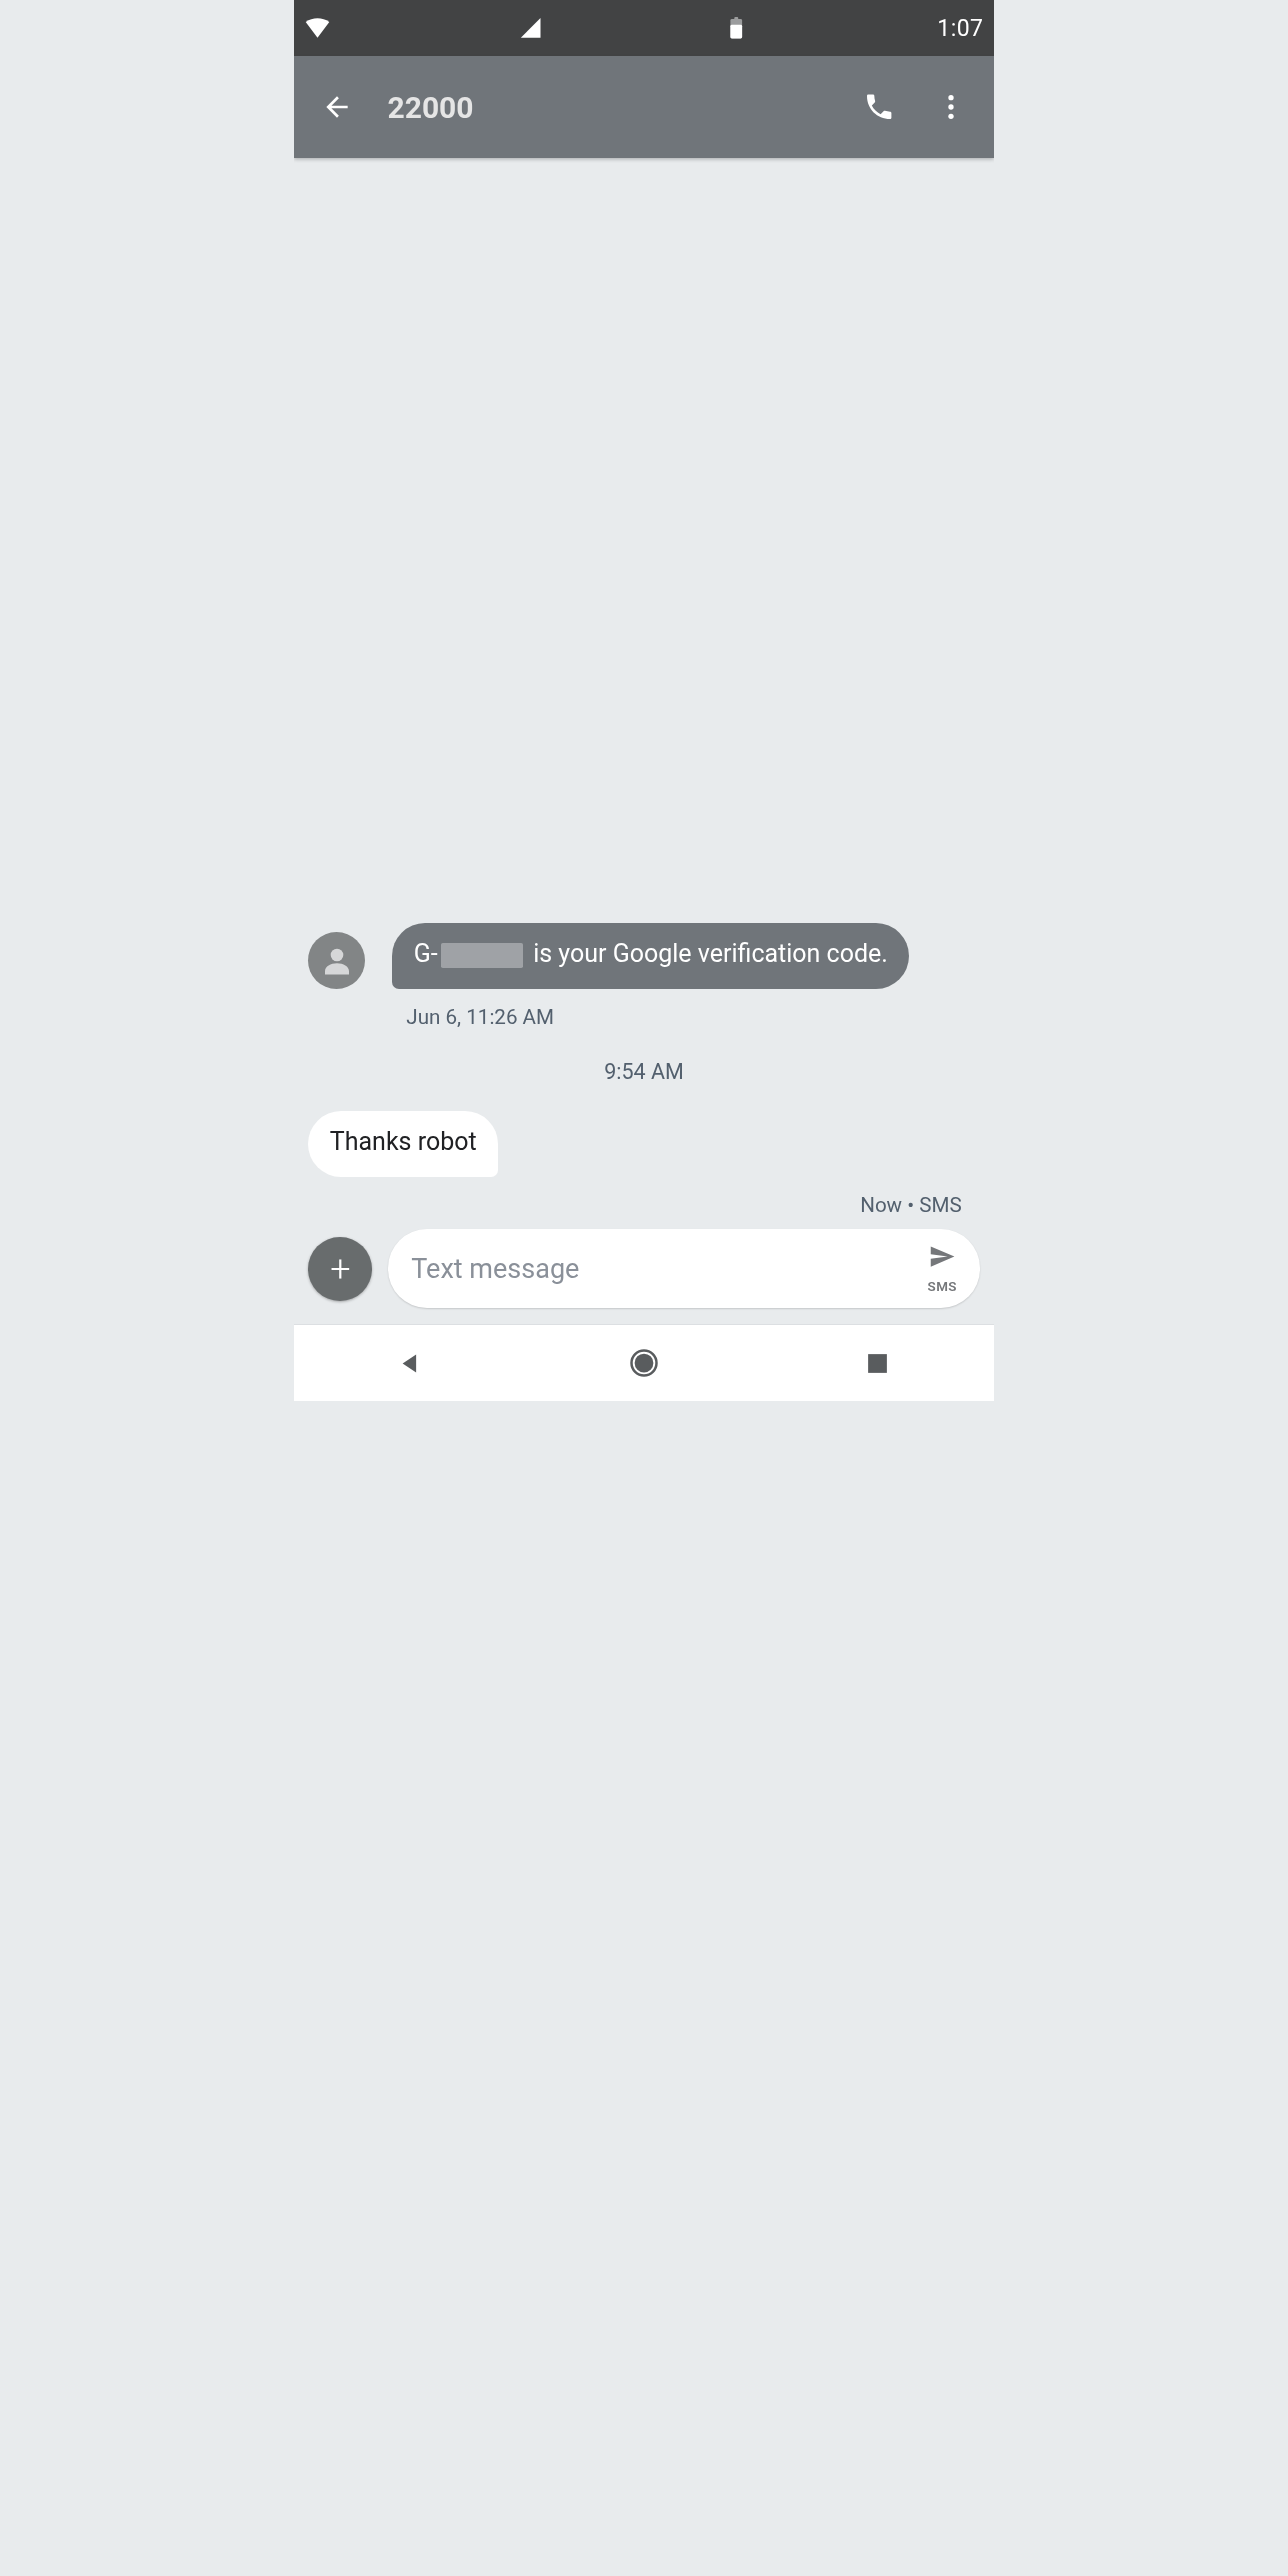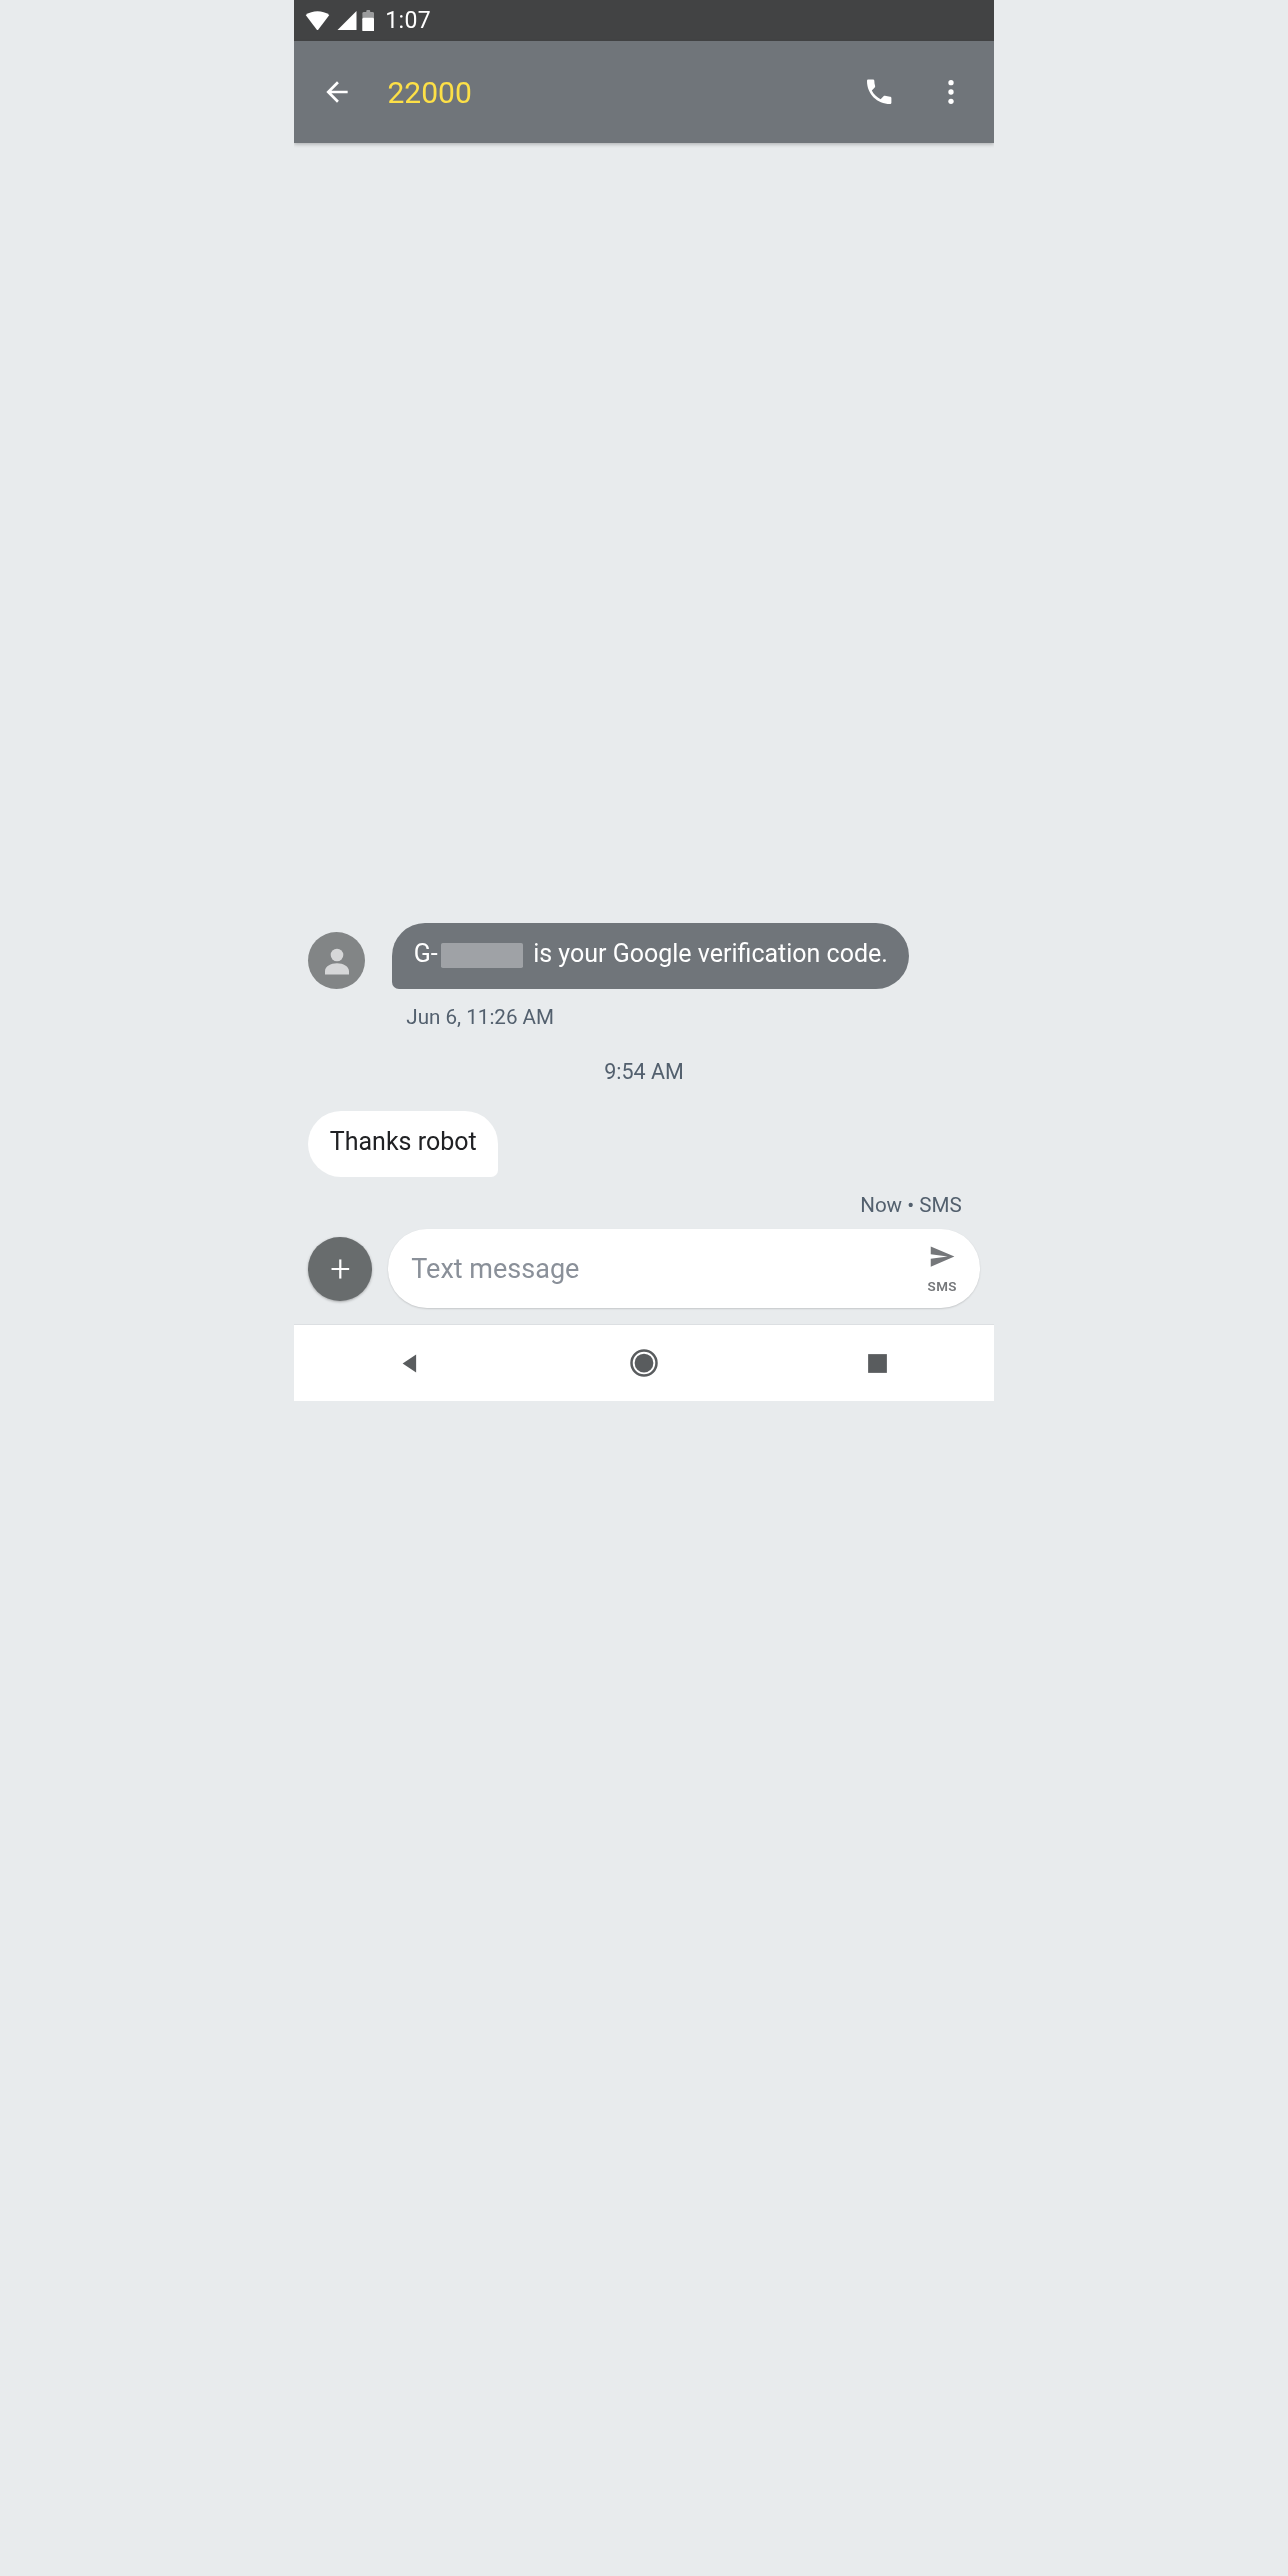--- a/index.html
+++ b/index.html
@@ -10,25 +10,25 @@
     margin:0 auto;
     background:#e8ebed;
     display:flex;
     flex-direction:column;
     overflow:hidden;
     position:relative;
   }
 
   
   .status-bar{
-    height:41px;
+    height:56px;
     background:#424344;
     color:#fff;
     display:flex;
-    justify-content:flex-start;
+    justify-content:space-between;
     align-items:center;
     padding:0 10.7px;
     gap:5.4px;
     font-size:23px;
     font-weight:400;
   }
   .status-bar .clock{ margin-left:5.4px; letter-spacing:0.4px; }
   .status-bar svg{ display:block; }
 
   
@@ -46,23 +46,23 @@
     width:72px;
     height:72px;
     display:flex;
     align-items:center;
     justify-content:center;
     color:#fff;
     cursor:pointer;
   }
   .app-bar .title{
     flex:1;
-    color:#fde047;
+    color:#e5e5e5;
     font-size:30px;
-    font-weight:400;
+    font-weight:700;
     padding-left:14.3px;
   }
 
   
   .conversation{
     flex:1;
     display:flex;
     flex-direction:column;
     justify-content:flex-end;
     padding:0 14.3px 12.5px 14.3px;

